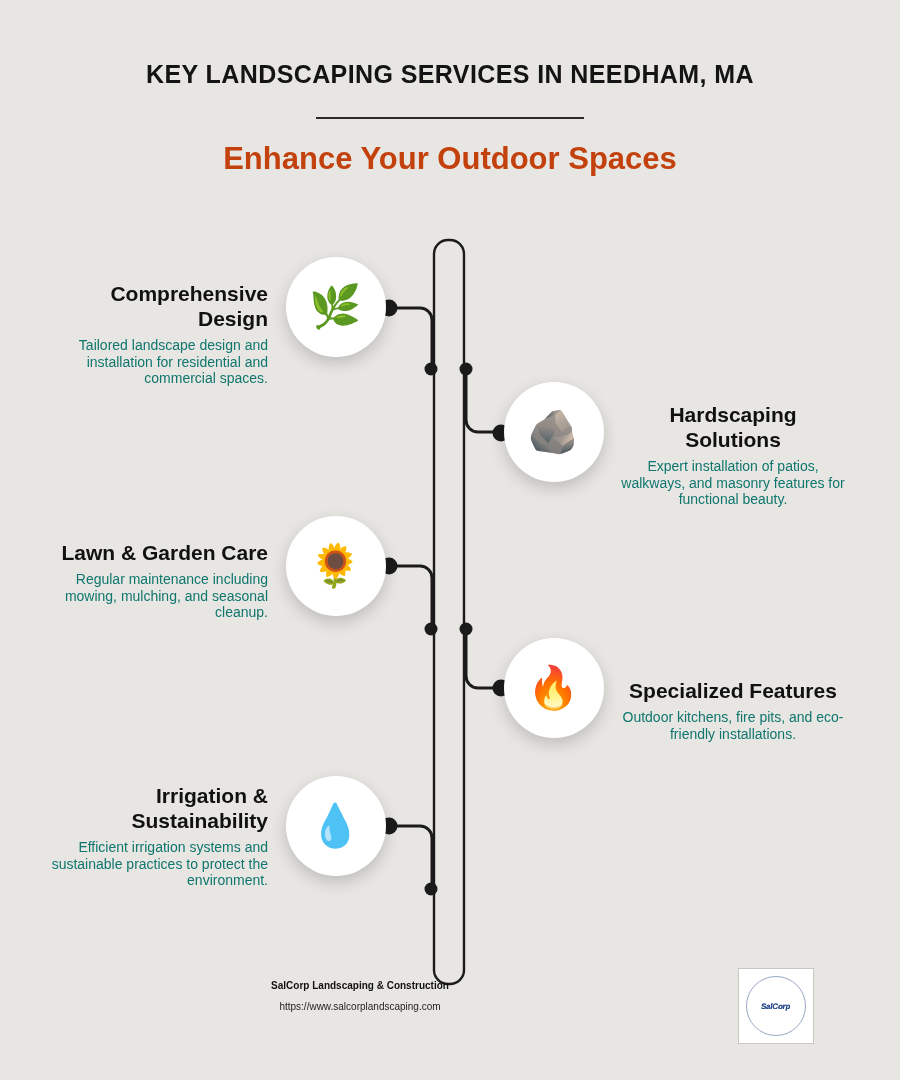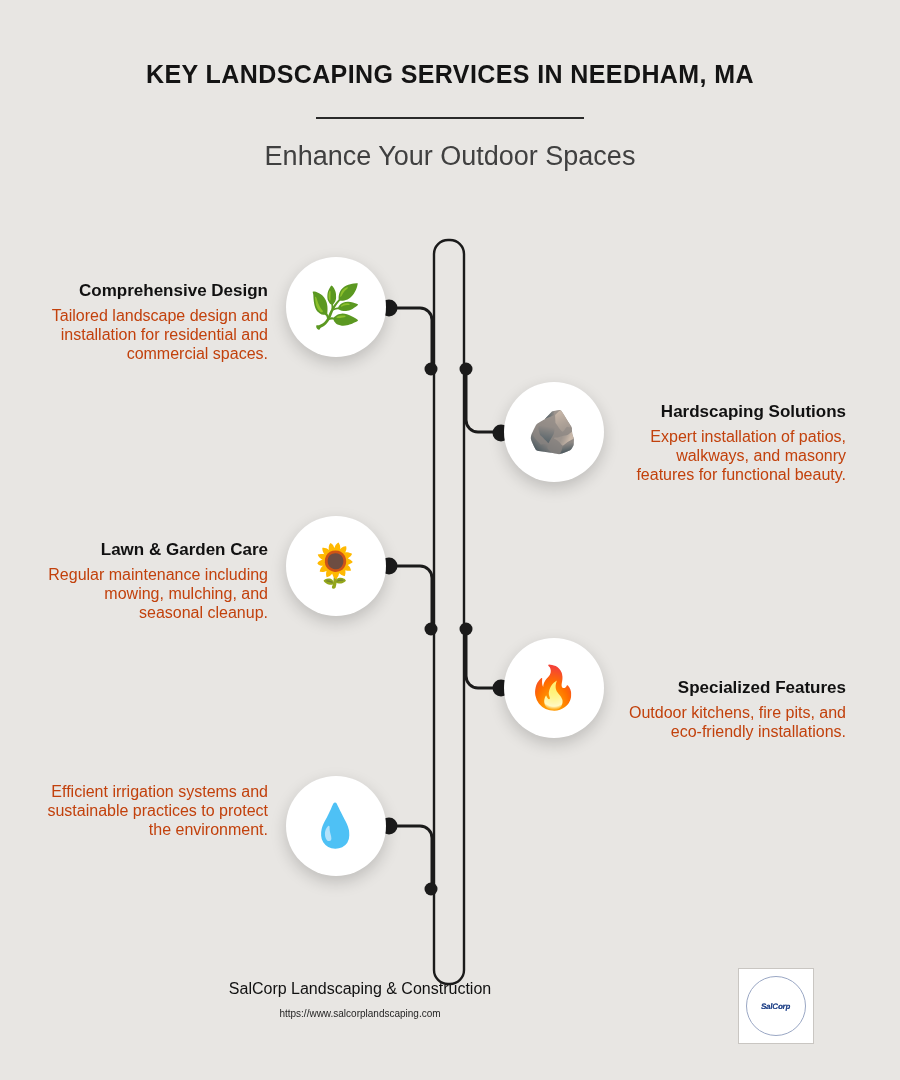--- a/index.html
+++ b/index.html
@@ -37,23 +37,23 @@
     margin: 0;
   }
   .divider {
     width: 268px;
     height: 2px;
     background: #2a2a2a;
     margin: 28px auto 0 auto;
   }
   .subtitle {
     margin-top: 22px;
-    font-size: 27px;
-    color: #404040;
-    font-weight: normal;
+    font-size: 31px;
+    color: #c2410c;
+    font-weight: bold;
   }
 
   
   .spine {
     position: absolute;
     top: 0;
     left: 0;
     width: 900px;
     height: 1080px;
     pointer-events: none;
@@ -75,52 +75,52 @@
   }
 
   .text-block {
     position: absolute;
     width: 226px;
   }
   .text-block.left {
     text-align: right;
   }
   .text-block.right {
-    text-align: right;
+    text-align: center;
   }
   .block-title {
-    font-size: 17px;
+    font-size: 21px;
     font-weight: bold;
     color: #111111;
     margin-bottom: 6px;
     line-height: 1.2;
   }
   .block-desc {
-    font-size: 16px;
-    color: #c2410c;
+    font-size: 14px;
+    color: #0f766e;
     line-height: 1.18;
   }
 
   
   .footer {
     position: absolute;
     left: 0;
     top: 980px;
     width: 900px;
   }
   .footer-text {
     position: absolute;
     left: 0;
     top: 0;
     width: 720px;
     text-align: center;
   }
   .footer-name {
-    font-size: 16px;
-    font-weight: normal;
+    font-size: 10px;
+    font-weight: bold;
     color: #111;
   }
   .footer-url {
     margin-top: 10px;
     font-size: 10px;
     color: #1f1f1f;
   }
   .logo-box {
     position: absolute;
     left: 738px;
@@ -219,20 +219,21 @@
   </div>
   <div class="text-block right" style="left:620px; top:678px;">
     <div class="block-title">Specialized Features</div>
     <div class="block-desc">Outdoor kitchens, fire pits, and eco-friendly installations.</div>
   </div>
 
   <div class="node-circle" style="left:286px; top:776px;">
     <span>💧</span>
   </div>
   <div class="text-block left" style="left:42px; top:783px;">
+    <div class="block-title">Irrigation &amp; Sustainability</div>
     <div class="block-desc">Efficient irrigation systems and sustainable practices to protect the environment.</div>
   </div>
 
   <div class="footer">
     <div class="footer-text">
       <div class="footer-name">SalCorp Landscaping &amp; Construction</div>
       <div class="footer-url">https://www.salcorplandscaping.com</div>
     </div>
     <div class="logo-box">
       <div class="logo-inner">

